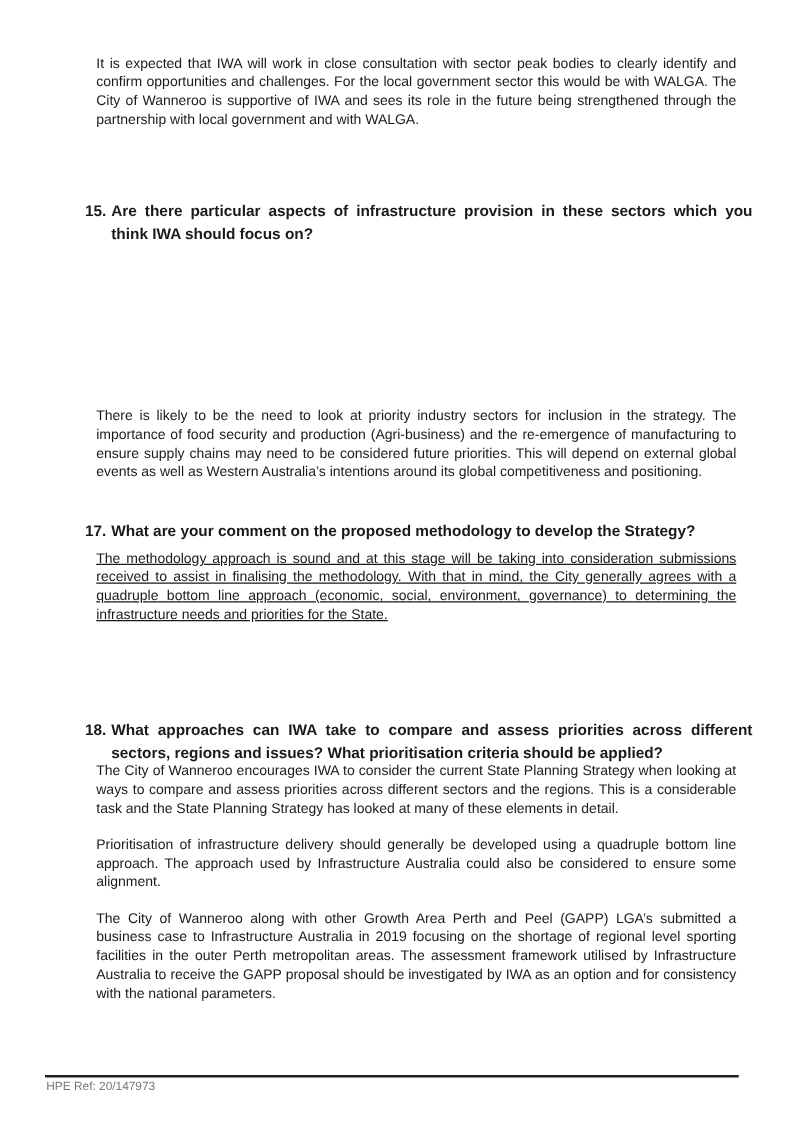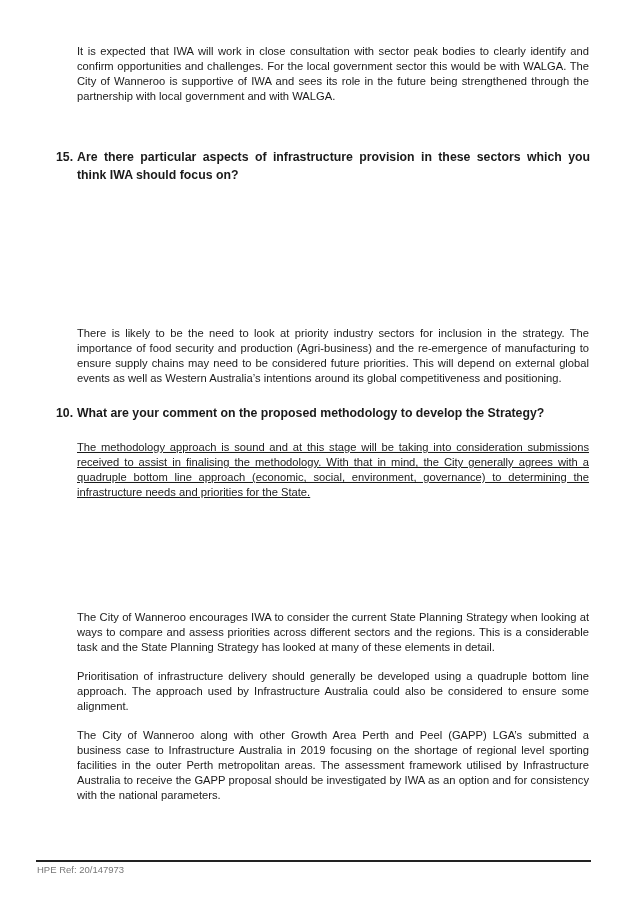--- a/index.html
+++ b/index.html
@@ -2,45 +2,49 @@
 <html><head>
 <meta charset="utf-8">
 <style>
   html, body { margin: 0; padding: 0; background: #ffffff; }
   body { width: 635px; height: 905px; position: relative; overflow: hidden;
          font-family: "Liberation Sans", sans-serif; color: #1a1a1a; }
   .page { position: absolute; left: 0; top: 0; width: 544px; height: 905px; }
   .para { position: absolute; left: 77px; width: 512px; font-size: 11.2px; line-height: 15px;
           text-align: justify; margin: 0; }
   .q { position: absolute; left: 56px; width: 534px; font-size: 12.3px; line-height: 18px;
-       font-weight: bold; margin: 0; display: flex; }
+       font-weight: bold; margin: 12px; display: flex; }
   .q .num { width: 21px; flex: none; }
   .q .txt { flex: 1; text-align: justify; }
   .footer-rule { position: absolute; left: 36px; top: 860px; width: 555px; height: 2px; background: #222; }
   .footer-ref { position: absolute; left: 37px; top: 864px; font-size: 9.5px; color: #777; }
 </style>
 </head>
 <body>
 
 <div class="page">
 
   <p class="para" style="top:44px;">It is expected that IWA will work in close consultation with sector peak bodies to clearly identify and confirm opportunities and challenges. For the local government sector this would be with WALGA.  The City of Wanneroo is supportive of IWA and sees its role in the future being strengthened through the partnership with local government and with WALGA.</p>
 
   <div class="q" style="top:148px;">
     <span class="num">15.</span>
     <span class="txt">Are there particular aspects of infrastructure provision in these sectors which you think IWA should focus on?</span>
   </div>
 
   <p class="para" style="top:326px;">There is likely to be the need to look at priority industry sectors for inclusion in the strategy. The importance of food security and production (Agri-business) and the re-emergence of manufacturing to ensure supply chains may need to be considered future priorities. This will depend on external global events as well as Western Australia’s intentions around its global competitiveness and positioning.</p>
 
   <div class="q" style="top:404px;">
-    <span class="num">10.</span>
+    <span class="num">17.</span>
     <span class="txt">What are your comment on the proposed methodology to develop the Strategy?</span>
   </div>
   <p class="para" style="top:440px;text-decoration:underline;">The methodology approach is sound and at this stage will be taking into consideration submissions received to assist in finalising the methodology. With that in mind, the City generally agrees with a quadruple bottom line approach (economic, social, environment, governance) to determining the infrastructure needs and priorities for the State.</p>
 
+  <div class="q" style="top:563px;">
+    <span class="num">18.</span>
+    <span class="txt">What approaches can IWA take to compare and assess priorities across different sectors, regions and issues? What prioritisation criteria should be applied?</span>
+  </div>
   <p class="para" style="top:610px;">The City of Wanneroo encourages IWA to consider the current State Planning Strategy when looking at ways to compare and assess priorities across different sectors and the regions. This is a considerable task and the State Planning Strategy has looked at many of these elements in detail.</p>
   <p class="para" style="top:669px;">Prioritisation of infrastructure delivery should generally be developed using a quadruple bottom line approach. The approach used by Infrastructure Australia could also be considered to ensure some alignment.</p>
   <p class="para" style="top:728px;">The City of Wanneroo along with other Growth Area Perth and Peel (GAPP) LGA’s submitted a business case to Infrastructure Australia in 2019 focusing on the shortage of regional level sporting facilities in the outer Perth metropolitan areas. The assessment framework utilised by Infrastructure Australia to receive the GAPP proposal should be investigated by IWA as an option and for consistency with the national parameters.</p>
 
   <div class="footer-rule"></div>
   <div class="footer-ref">HPE Ref: 20/147973</div>
 </div>
 
 </body></html>

